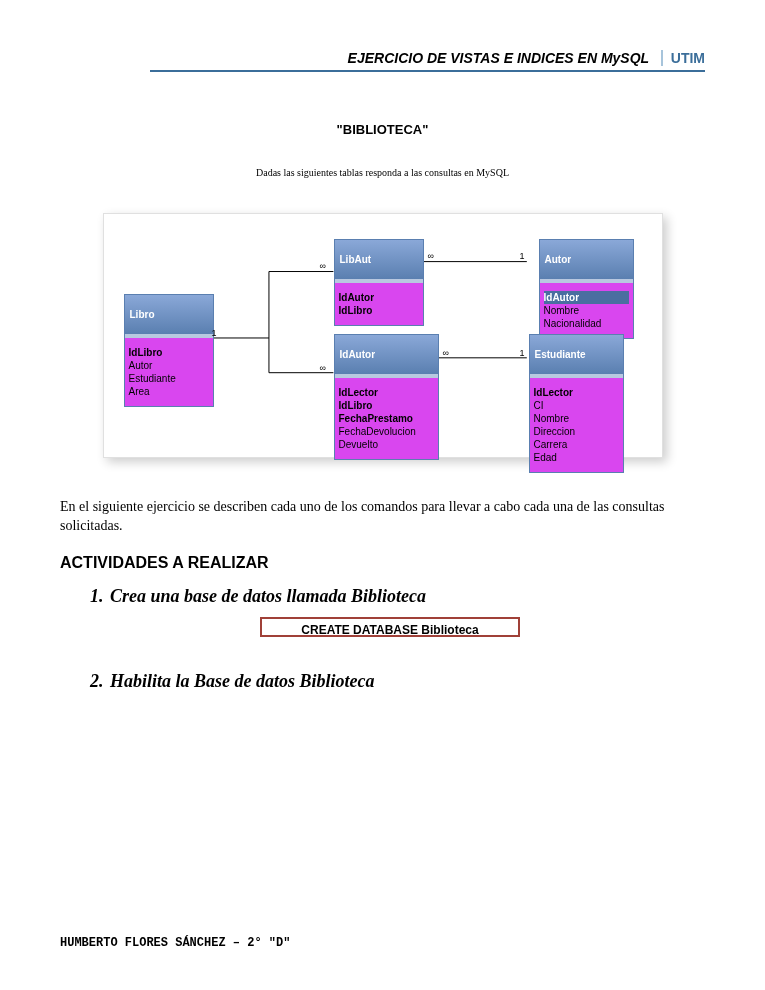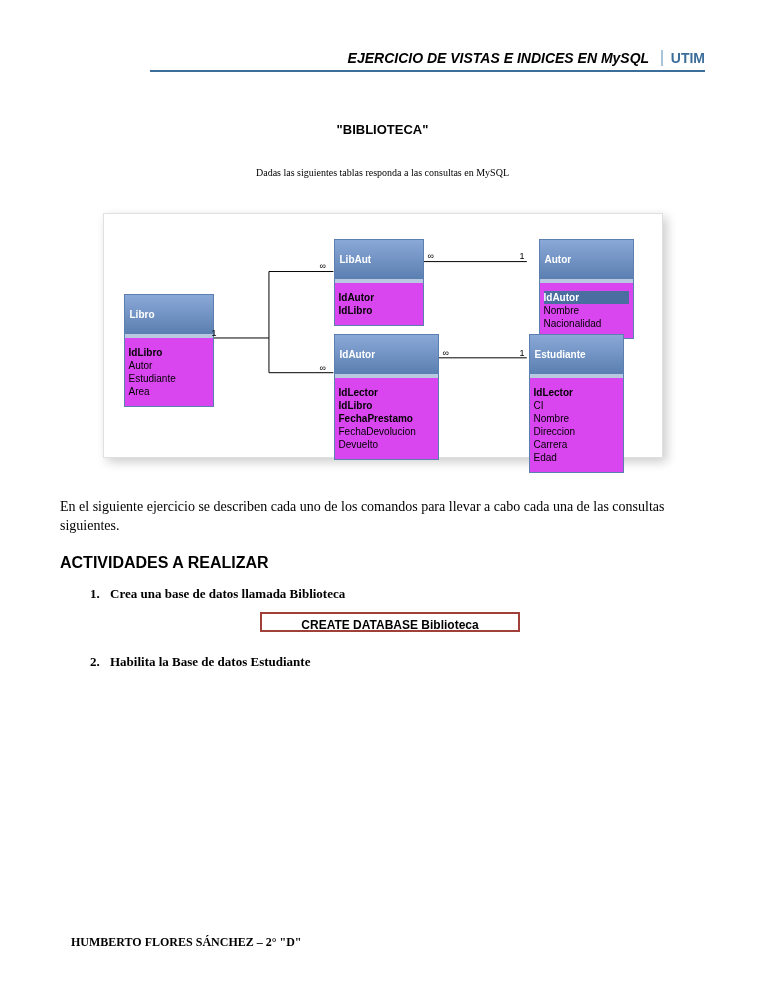--- a/index.html
+++ b/index.html
@@ -98,50 +98,50 @@
       margin-bottom: 18px;
       line-height: 1.35;
     }
     .section-heading {
       font-family: Arial, sans-serif;
       font-size: 16px;
       font-weight: bold;
       margin-bottom: 14px;
     }
     .activity {
-      font-size: 13px;
-      font-weight: bold;
+      font-size: 18px;
+      font-weight: bold;
+      font-style: italic;
       margin-left: 30px;
       margin-bottom: 10px;
     }
     .activity-num {
       display: inline-block;
       width: 20px;
     }
     .code-box {
       border: 2px solid #a04038;
       font-family: Arial, sans-serif;
       font-size: 12px;
       font-weight: bold;
       text-align: center;
       width: 260px;
       height: 20px;
       line-height: 22px;
       overflow: hidden;
       margin-left: 200px;
-      margin-bottom: 22px;
+      margin-bottom: 34px;
     }
     .footer {
       position: absolute;
       bottom: 40px;
       left: 60px;
-      font-family: Liberation Serif, serif;
+      font-family: Liberation Mono, monospace;
       font-size: 12px;
       font-weight: bold;
-      margin-left: 11px;
     }
   </style>
 </head>
 <body>
 
 <div class="header-bar">
   <div class="header-text">
     <span>EJERCICIO DE VISTAS E INDICES EN MySQL</span>
     <span class="utim">UTIM</span>
   </div>
@@ -207,22 +207,22 @@
     </div>
     <span class="rel-label" style="left: 108px; top: 114px;">1</span>
     <span class="rel-label" style="left: 216px; top: 47px;">∞</span>
     <span class="rel-label" style="left: 216px; top: 149px;">∞</span>
     <span class="rel-label" style="left: 324px; top: 37px;">∞</span>
     <span class="rel-label" style="left: 416px; top: 37px;">1</span>
     <span class="rel-label" style="left: 339px; top: 134px;">∞</span>
     <span class="rel-label" style="left: 416px; top: 134px;">1</span>
   </div>
 
-<div class="paragraph">En el siguiente ejercicio se describen cada uno de  los comandos para llevar a cabo cada una de las consultas siguientes.</div>
+<div class="paragraph">En el siguiente ejercicio se describen cada uno de  los comandos para llevar a cabo cada una de las consultas solicitadas.</div>
 <div class="section-heading">ACTIVIDADES A REALIZAR</div>
 
 <div>
     <div class="activity"><span class="activity-num">1.</span><span>Crea una base de datos llamada Biblioteca</span></div>
     <div class="code-box">CREATE DATABASE Biblioteca</div>
-    <div class="activity"><span class="activity-num">2.</span><span>Habilita la Base de datos Estudiante</span></div>
+    <div class="activity"><span class="activity-num">2.</span><span>Habilita la Base de datos Biblioteca</span></div>
   </div>
 
 <div class="footer">HUMBERTO FLORES SÁNCHEZ – 2° "D"</div>
 
 </body></html>

